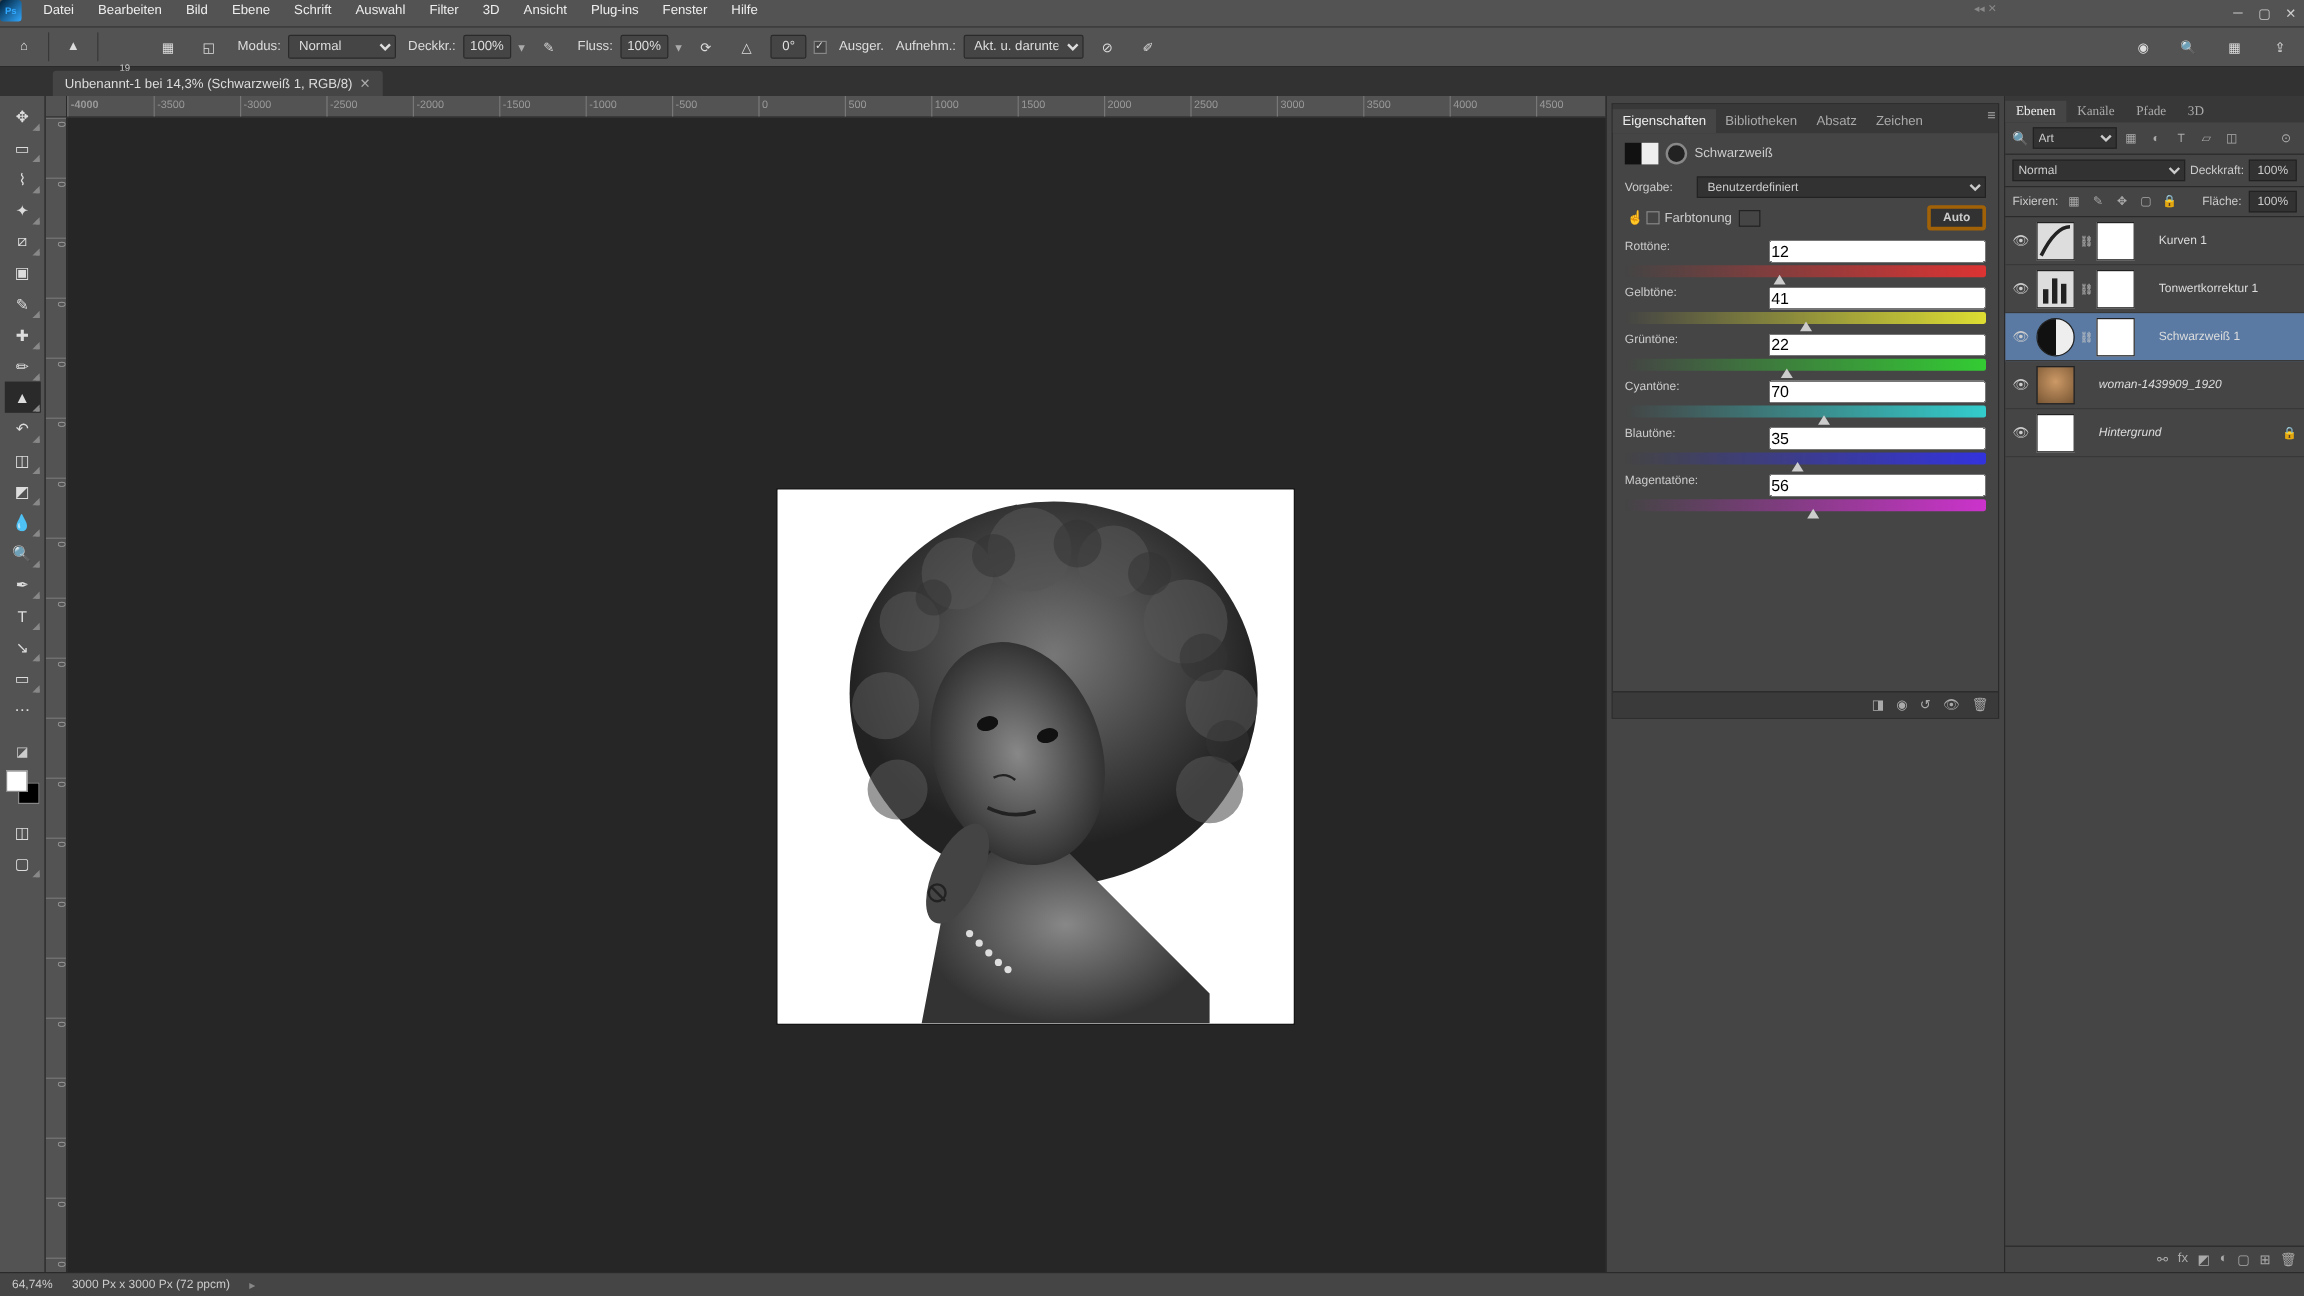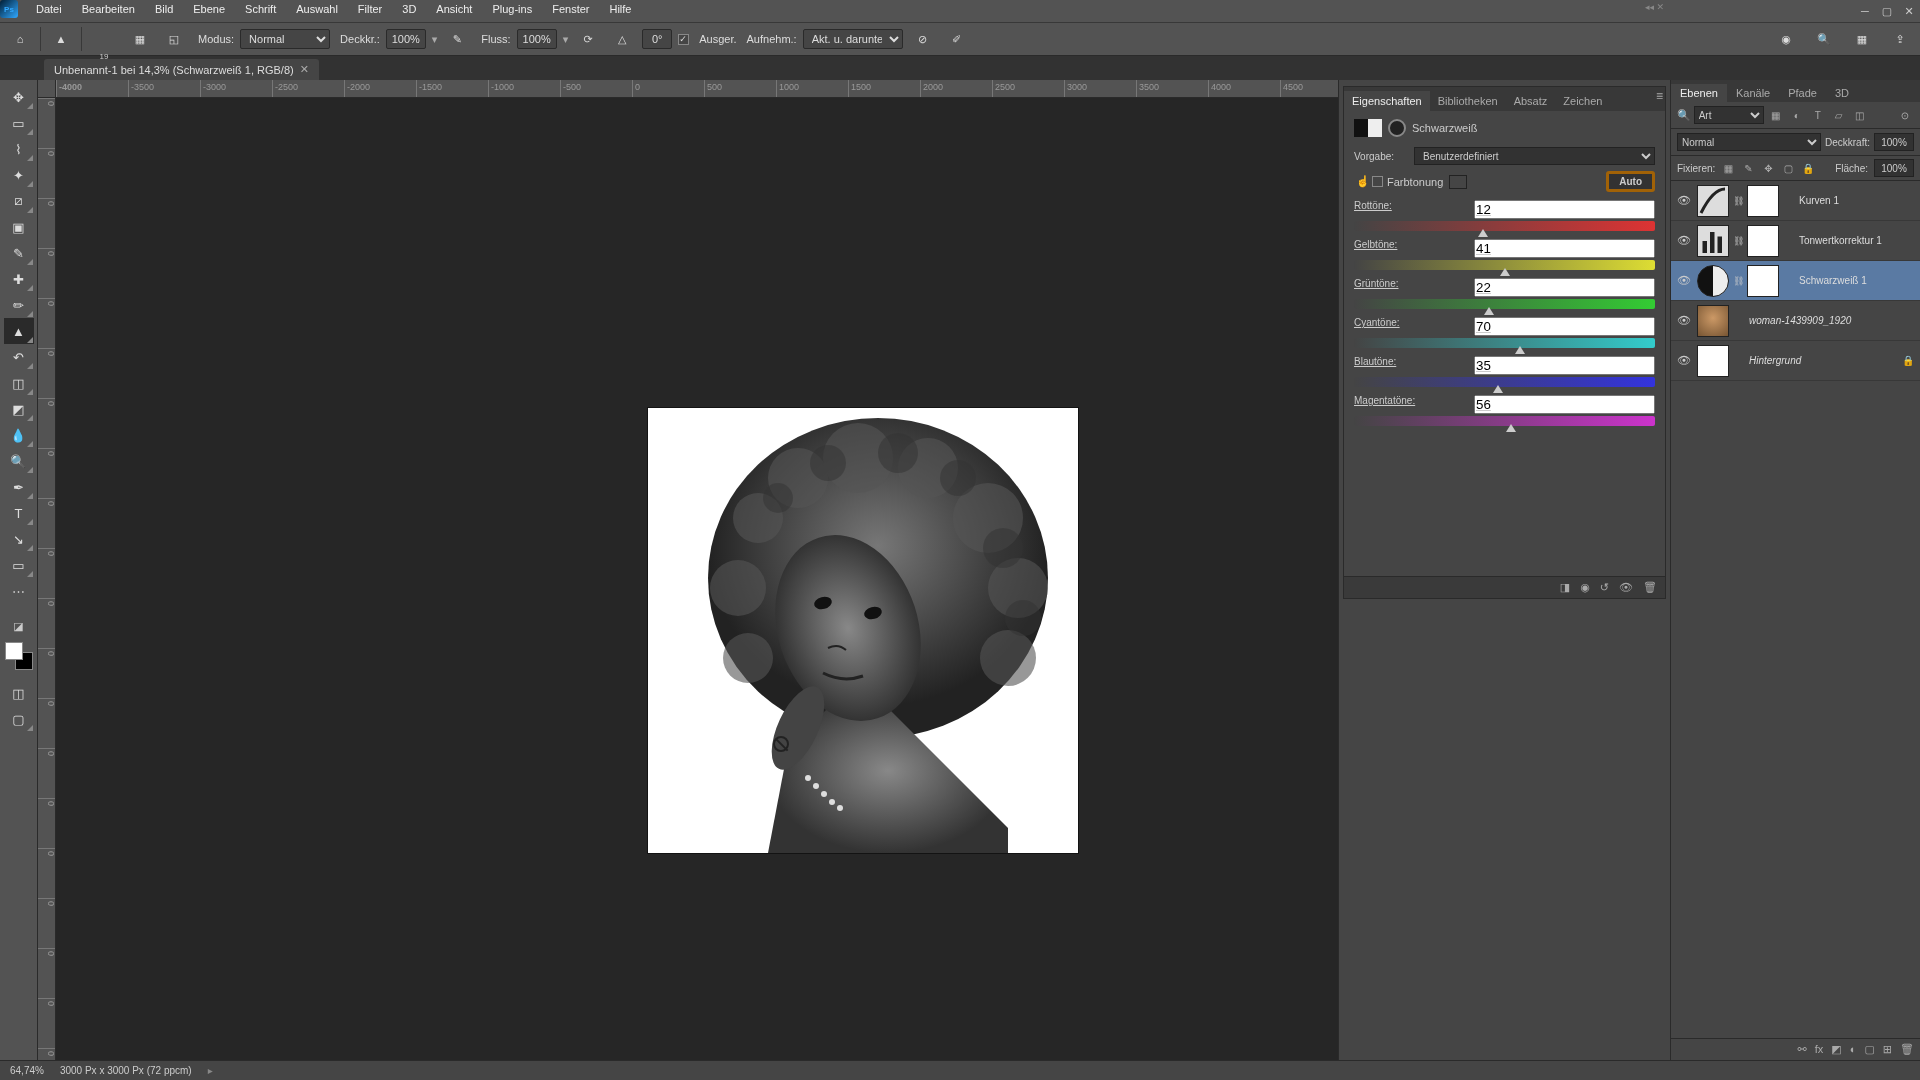--- a/index.html
+++ b/index.html
@@ -69,36 +69,36 @@
 .adj-ico .half.r{background:#eee;}
 .adj-mask{width:18px;height:18px;background:#222;border-radius:50%;border:2px solid #888;}
 .prop-row{display:flex;align-items:center;margin:6px 0;font-size:11px;}
 .prop-row label{color:#ccc;width:60px;font-size:10px;}
 .preset-select{flex:1;background:#323232;border:1px solid #222;color:#ccc;font-size:10px;height:18px;padding:0 4px;}
 .eyedrop{width:18px;height:18px;display:inline-flex;align-items:center;justify-content:center;}
 .tint-chk{width:11px;height:11px;border:1px solid #888;margin-right:4px;}
 .tint-sw{width:18px;height:14px;background:#454545;border:1px solid #222;margin-left:6px;}
 .auto-btn{margin-left:auto;padding:2px 10px;background:#323232;border:3px solid #a16207;color:#ccc;font-size:10px;border-radius:3px;font-weight:bold;}
 .slider-group{margin:8px 0 2px 0;}
-.slider-label-row{display:flex;justify-content:space-between;font-size:10px;color:#ccc;text-decoration:underline;}
+.slider-label-row{display:flex;justify-content:space-between;font-size:10px;color:#ccc;}
 .slider-track{height:10px;position:relative;margin-top:2px;border-radius:2px;}
 .slider-handle{position:absolute;top:8px;width:0;height:0;border-left:5px solid transparent;border-right:5px solid transparent;border-bottom:8px solid #ccc;transform:translateX(-5px);}
 .grad-red{background:linear-gradient(to right,#444,#d33);}
 .grad-yel{background:linear-gradient(to right,#444,#dd3);}
 .grad-grn{background:linear-gradient(to right,#444,#3c3);}
 .grad-cyn{background:linear-gradient(to right,#444,#3cc);}
 .grad-blu{background:linear-gradient(to right,#444,#33d);}
 .grad-mag{background:linear-gradient(to right,#444,#c3c);}
 .prop-footer{display:flex;justify-content:flex-end;gap:10px;padding:4px 8px;border-top:1px solid #2a2a2a;color:#aaa;background:#3a3a3a;margin-top:140px;}
 .prop-footer span{font-size:11px;}
 
 
 .right-col{width:250px;background:#454545;border-left:1px solid #2a2a2a;display:flex;flex-direction:column;}
 .lyr-tabs{display:flex;background:#383838;height:22px;align-items:flex-end;}
-.lyr-tab{padding:3px 9px;font-size:11px;color:#aaa;}
+.lyr-tab{padding:3px 9px;font-size:11px;color:#aaa;font-family:Liberation Serif, serif;}
 .lyr-tab.active{background:#454545;color:#eee;}
 .lyr-filter{display:flex;align-items:center;gap:3px;padding:4px 6px;border-bottom:1px solid #2a2a2a;}
 .lyr-filter select{flex:0 0 70px;background:#323232;border:1px solid #222;color:#ccc;font-size:10px;height:18px;}
 .filter-ico{width:18px;height:18px;display:flex;align-items:center;justify-content:center;color:#aaa;font-size:10px;}
 .lyr-opts{display:flex;align-items:center;padding:4px 6px;gap:4px;border-bottom:1px solid #2a2a2a;}
 .lyr-opts select{background:#323232;border:1px solid #222;color:#ccc;font-size:10px;height:18px;flex:1;}
 .lyr-opts .olab{font-size:10px;color:#ccc;}
 .lyr-opts input{width:40px;background:#323232;border:1px solid #222;color:#ccc;font-size:10px;height:18px;text-align:center;}
 .lyr-lock{display:flex;align-items:center;padding:3px 6px;gap:6px;border-bottom:1px solid #2a2a2a;font-size:10px;color:#ccc;}
 .lock-ico{width:14px;height:14px;color:#aaa;font-size:10px;display:flex;align-items:center;justify-content:center;}

